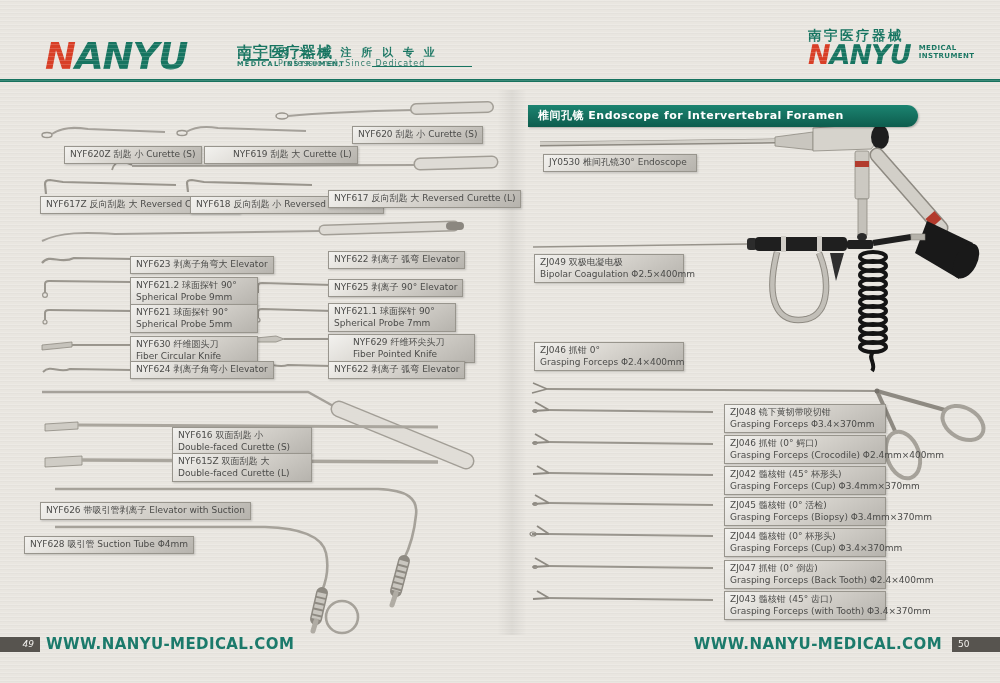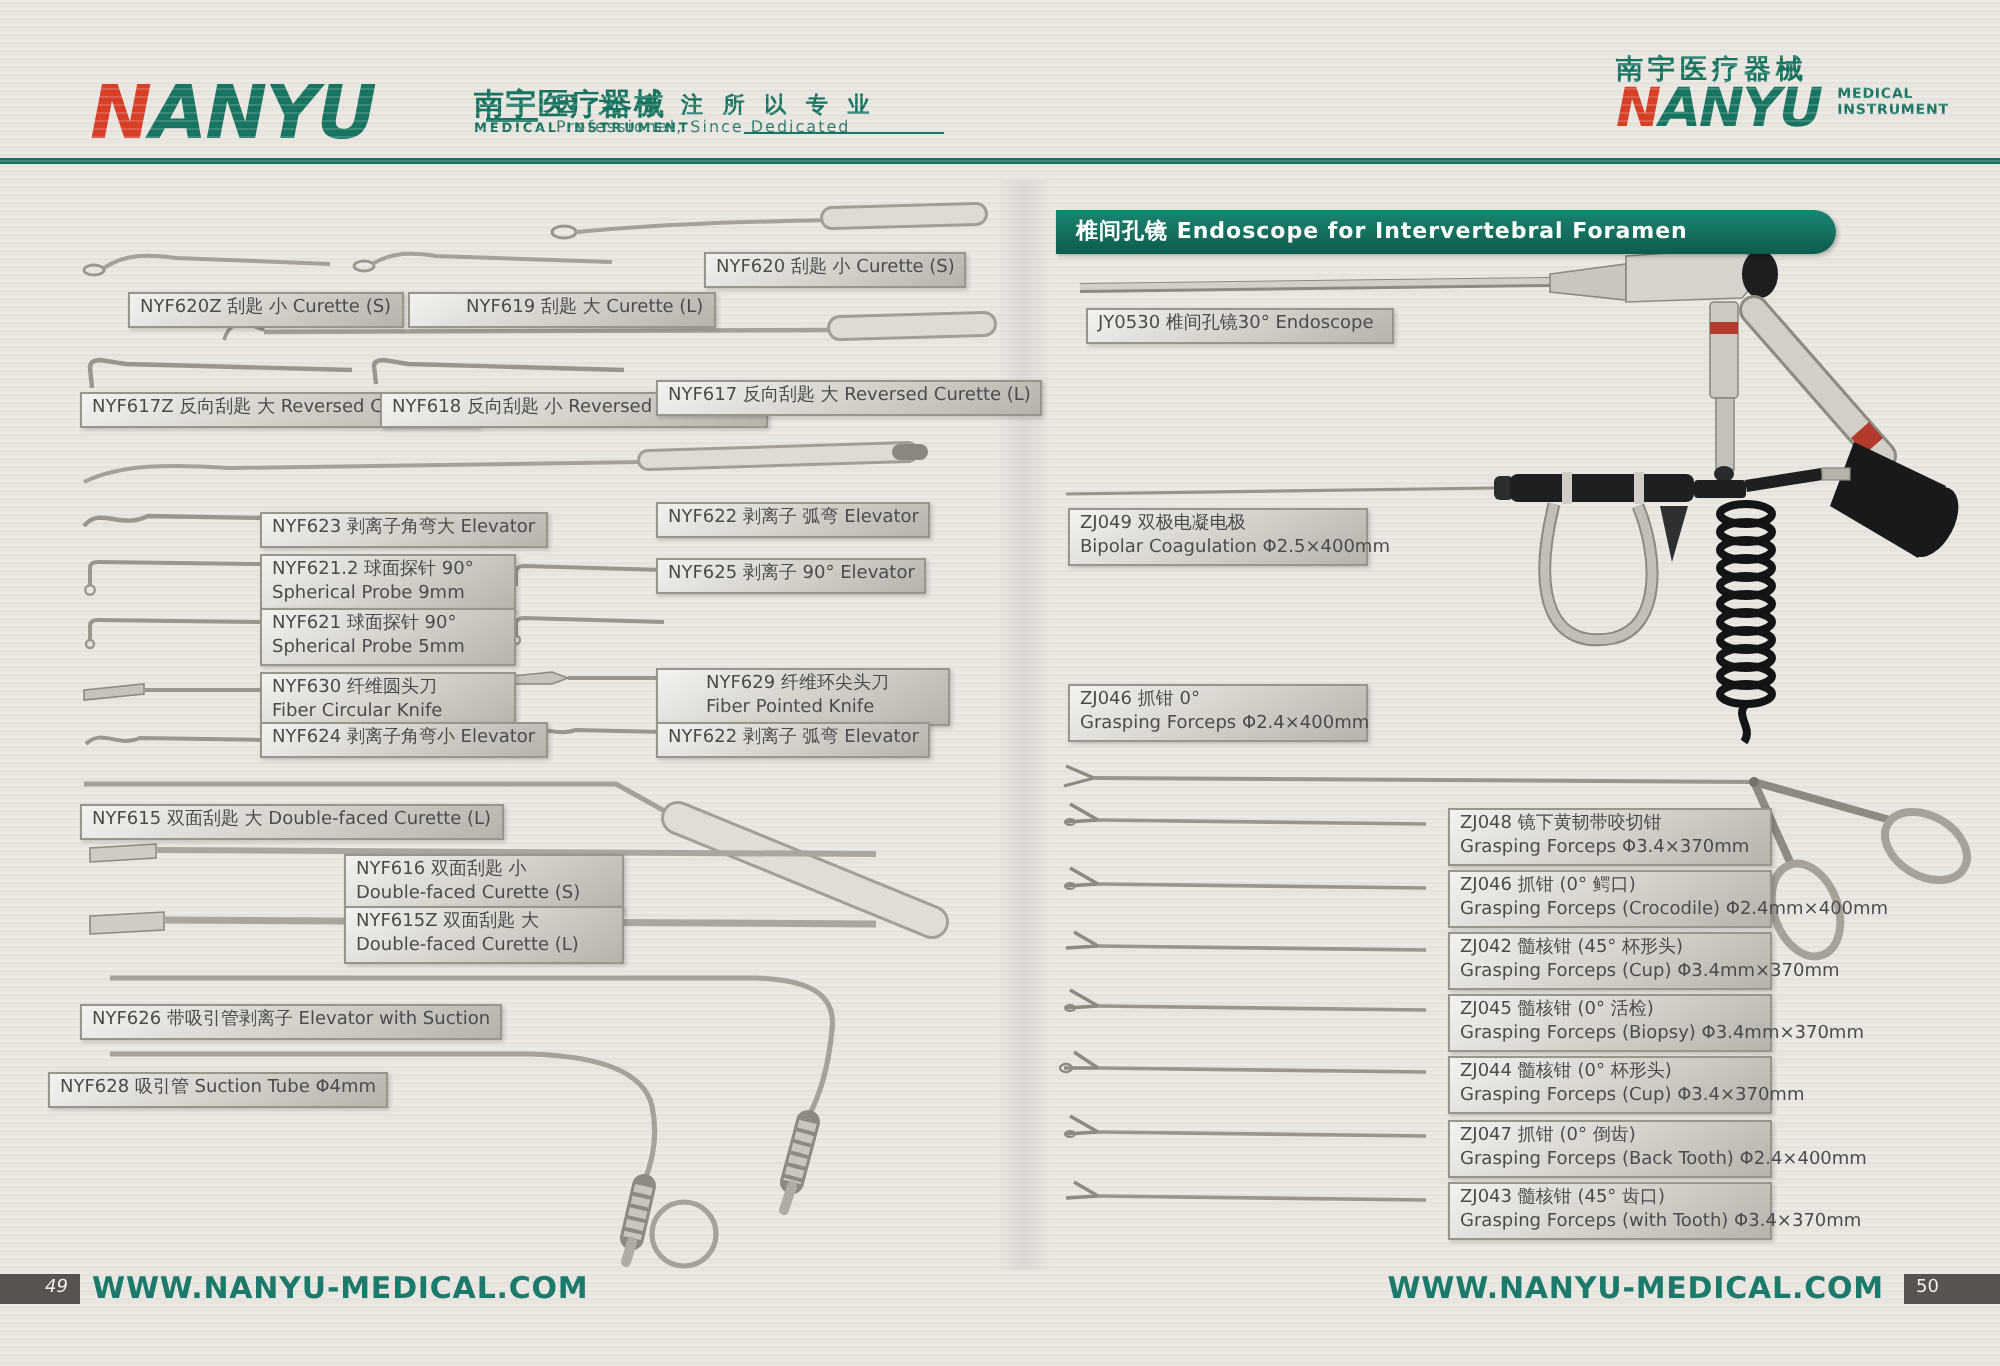--- a/index.html
+++ b/index.html
@@ -254,23 +254,23 @@
   <div class="plabel" style="left:40px;top:196px;"><span>NYF617Z 反向刮匙 大  Reversed Curette (L)</span><span class="l2"></span></div>
   <div class="plabel" style="left:190px;top:196px;"><span>NYF618 反向刮匙 小  Reversed Curette (S)</span><span class="l2"></span></div>
   <div class="plabel" style="left:328px;top:190px;"><span>NYF617 反向刮匙 大  Reversed Curette (L)</span><span class="l2"></span></div>
   <div class="plabel" style="left:130px;top:256px;"><span>NYF623 剥离子角弯大 Elevator</span><span class="l2"></span></div>
   <div class="plabel" style="left:130px;top:277px;width:116px;"><span>NYF621.2 球面探针 90°</span><span class="l2">Spherical Probe  9mm</span></div>
   <div class="plabel" style="left:130px;top:304px;width:116px;"><span>NYF621 球面探针 90°</span><span class="l2">Spherical Probe 5mm</span></div>
   <div class="plabel" style="left:130px;top:336px;width:116px;"><span>NYF630 纤维圆头刀</span><span class="l2">Fiber Circular Knife</span></div>
   <div class="plabel" style="left:130px;top:361px;"><span>NYF624 剥离子角弯小 Elevator</span><span class="l2"></span></div>
   <div class="plabel" style="left:328px;top:251px;"><span>NYF622 剥离子 弧弯 Elevator</span><span class="l2"></span></div>
   <div class="plabel" style="left:328px;top:279px;"><span>NYF625 剥离子 90°  Elevator</span><span class="l2"></span></div>
+  <div class="plabel" style="left:328px;top:303px;width:116px;"><span>NYF621.1 球面探针 90°</span><span class="l2">Spherical Probe 7mm</span></div>
   <div class="plabel" style="left:328px;top:334px;width:116px;padding-left:24px;"><span>NYF629 纤维环尖头刀</span><span class="l2">Fiber Pointed Knife</span></div>
   <div class="plabel" style="left:328px;top:361px;"><span>NYF622 剥离子 弧弯 Elevator</span><span class="l2"></span></div>
-  <div class="plabel" style="left:40px;top:402px;"><span>NYF615 双面刮匙 大  Double-faced Curette (L)</span><span class="l2"></span></div>
   <div class="plabel" style="left:172px;top:427px;width:128px;"><span>NYF616 双面刮匙 小</span><span class="l2">Double-faced Curette (S)</span></div>
   <div class="plabel" style="left:172px;top:453px;width:128px;"><span>NYF615Z 双面刮匙 大</span><span class="l2">Double-faced Curette (L)</span></div>
   <div class="plabel" style="left:40px;top:502px;"><span>NYF626 带吸引管剥离子 Elevator with Suction</span><span class="l2"></span></div>
   <div class="plabel" style="left:24px;top:536px;text-align:right;"><span>NYF628 吸引管 Suction Tube  Φ4mm</span><span class="l2"></span></div>
 
   <div class="banner"><span>椎间孔镜 Endoscope for Intervertebral Foramen</span></div>
 
   <div class="plabel" style="left:543px;top:154px;width:142px;"><span>JY0530 椎间孔镜30°  Endoscope</span><span class="l2"></span></div>
   <div class="plabel" style="left:534px;top:254px;width:138px;"><span>ZJ049 双极电凝电极</span><span class="l2">Bipolar Coagulation  Φ2.5×400mm</span></div>
   <div class="plabel" style="left:534px;top:342px;width:138px;"><span>ZJ046 抓钳 0°</span><span class="l2">Grasping Forceps  Φ2.4×400mm</span></div>

